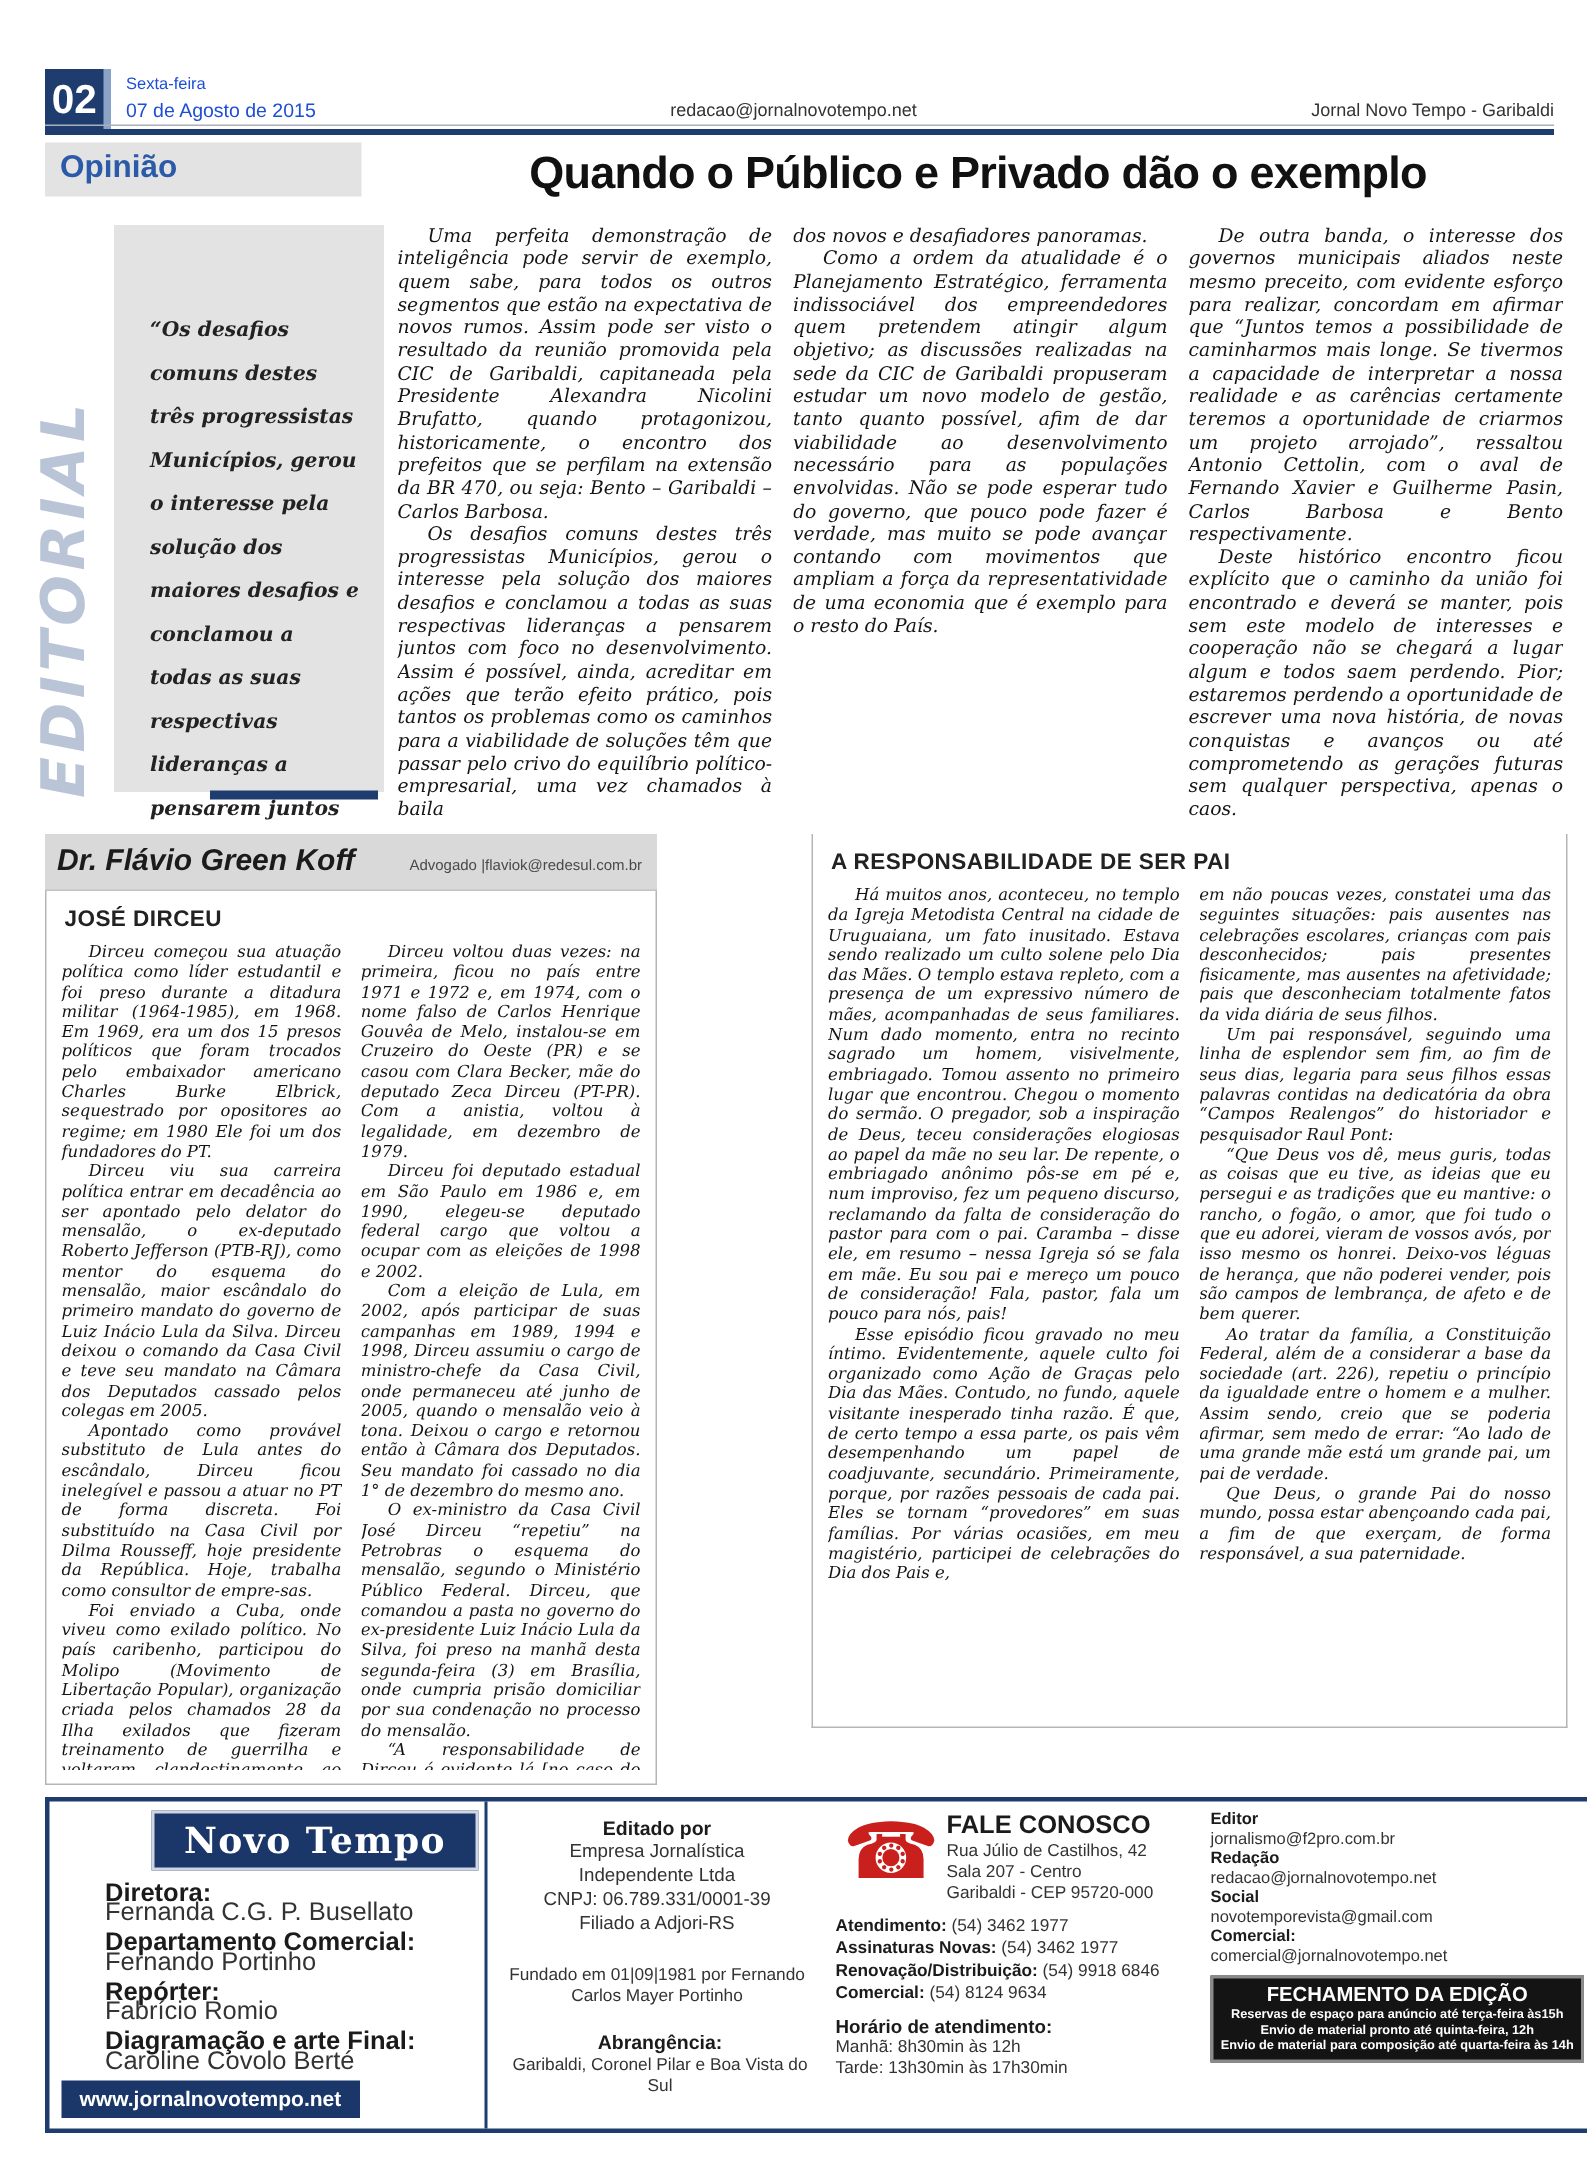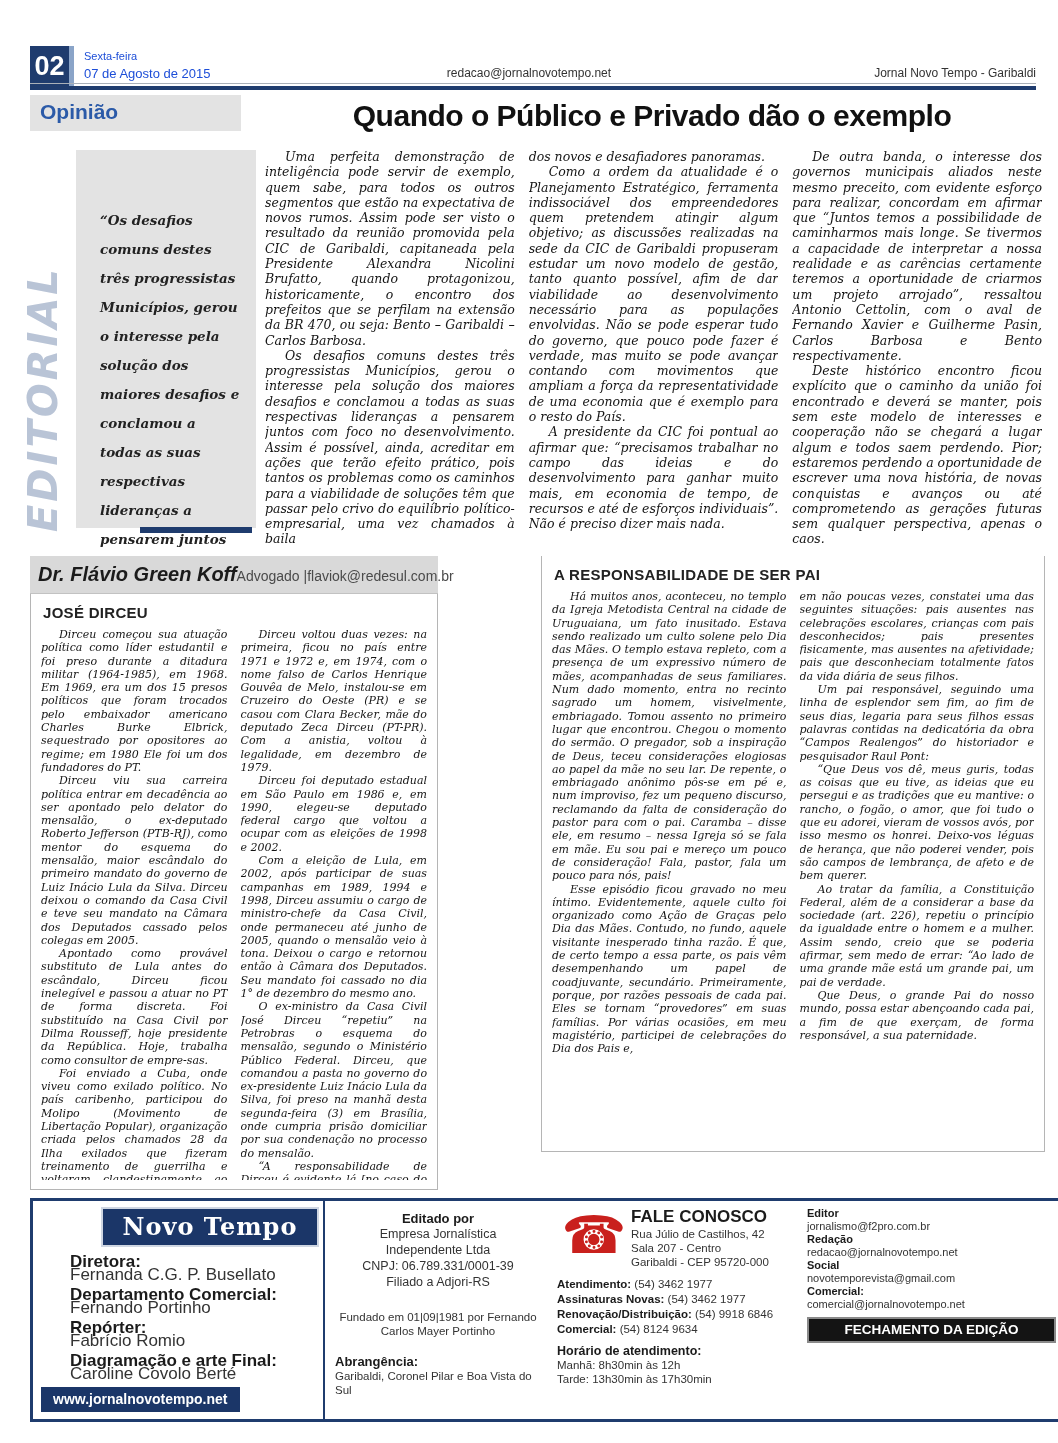--- a/index.html
+++ b/index.html
@@ -42,21 +42,21 @@
     text-align:justify; text-indent:20px; color:#141414; }
   .main-cols .col p.cont { text-indent:0; }
 
   
   .colbox { position:absolute; top:556px; height:634px; }
   .colbox.left { left:30px; width:408px; }
   .colbox.right { left:541px; width:504px; }
   .colbox .bar { height:38px; background:#d9d9d9; border-bottom:1px solid #c2c2c2;
     display:flex; align-items:baseline; padding:7px 10px 0 8px; }
   .colbox .bar .author { font:italic 700 20px "Liberation Sans", sans-serif; color:#1b1b1b; white-space:nowrap; }
-  .colbox .bar .cred { margin-left:auto; font-size:14px; color:#4a4a4a; white-space:nowrap; }
+  .colbox .bar .cred { margin-left:auto; font-size:10px; color:#4a4a4a; white-space:nowrap; }
   .colbox .bar .cred b { font-weight:400; }
   .colbox .body { height:596px; background:#fff; border:1px solid #b5b5b5; border-top:none;
     padding:8px 10px 6px 10px; overflow:hidden; }
   .colbox .atitle { font:700 15px "Liberation Sans", sans-serif; color:#222; margin:2px 0 7px 2px; letter-spacing:0.3px; }
   .colbox .cols { display:flex; gap:13px; height:552px; overflow:hidden; }
   .colbox .cols .col { flex:1; overflow:hidden; }
   .colbox .cols p { font:italic 11px "DejaVu Serif", serif; line-height:13.3px;
     text-align:justify; text-indent:18px; color:#141414; }
   .colbox .cols .col p.cont { text-indent:0; }
 
@@ -67,21 +67,21 @@
   .logo { margin:0 0 8px 60px; width:218px; background:#1b3668; border:2px solid #cfd6e2;
     color:#fff; text-align:center; font:700 24px "DejaVu Serif", serif; letter-spacing:1px; padding:3px 0 4px 0; }
   .staff { font-size:17px; line-height:13px; color:#333;margin-left:29px; }
   .staff .lbl { font-weight:700; color:#1b1b1b; margin-top:7px; }
   .website { position:absolute; left:8px; bottom:7px; background:#1b3668; color:#fff;
     font:700 14px "Liberation Sans", sans-serif; padding:4px 12px 5px 12px; }
   .fcolB { width:226px; padding:10px 6px 6px 6px; text-align:center; font-size:12.5px; color:#333; }
   .fcolB .lbl { font-weight:700; color:#1b1b1b; font-size:13px; }
   .fcolB .edlines div { line-height:16px; }
   .fcolB .fundado { margin-top:20px; font-size:11.5px; line-height:14px; padding:0 8px; }
-  .fcolB .abr { margin-top:16px; text-align:left; padding-left:4px; }
+  .fcolB .abr { margin-top:16px; text-align:center; padding-left:4px; }
   .fcolB .abr .lbl { display:block; font-size:13px; }
   .fcolB .abr .val { font-size:11.5px; }
   .fcolC { width:252px; padding:6px 4px 4px 6px; }
   .fale { display:flex; }
   .phone-ico { font-size:52px; color:#c9201d; line-height:56px; width:74px; text-align:center; }
   .fale .info .ft { font:700 17px "Liberation Sans", sans-serif; color:#1b1b1b; }
   .fale .info div.addr { font-size:11.5px; line-height:14px; color:#333; }
   .phones { margin-top:8px; font-size:11.5px; line-height:15px; color:#333; }
   .phones b { color:#1b1b1b; }
   .horario { margin-top:7px; font-size:11.5px; line-height:14px; color:#333; }
@@ -119,21 +119,20 @@
   <div class="quote-bar"></div>
 
   <div class="main-cols">
     <div class="col">
         <p>Uma perfeita demonstração de inteligência pode servir de exemplo, quem sabe, para todos os outros segmentos que estão na expectativa de novos rumos. Assim pode ser visto o resultado da reunião promovida pela CIC de Garibaldi, capitaneada pela Presidente Alexandra Nicolini Brufatto, quando protagonizou, historicamente, o encontro dos prefeitos que se perfilam na extensão da BR 470, ou seja: Bento – Garibaldi – Carlos Barbosa.</p>
         <p>Os desafios comuns destes três progressistas Municípios, gerou o interesse pela solução dos maiores desafios e conclamou a todas as suas respectivas lideranças a pensarem juntos com foco no desenvolvimento. Assim é possível, ainda, acreditar em ações que terão efeito prático, pois tantos os problemas como os caminhos para a viabilidade de soluções têm que passar pelo crivo do equilíbrio político-empresarial, uma vez chamados à baila</p>
       </div>
     <div class="col">
         <p class="cont">dos novos e desafiadores panoramas.</p>
         <p>Como a ordem da atualidade é o Planejamento Estratégico, ferramenta indissociável dos empreendedores quem pretendem atingir algum objetivo; as discussões realizadas na sede da CIC de Garibaldi propuseram estudar um novo modelo de gestão, tanto quanto possível, afim de dar viabilidade ao desenvolvimento necessário para as populações envolvidas. Não se pode esperar tudo do governo, que pouco pode fazer é verdade, mas muito se pode avançar contando com movimentos que ampliam a força da representatividade de uma economia que é exemplo para o resto do País.</p>
-        <p>A presidente da CIC foi pontual ao afirmar que: “precisamos trabalhar no campo das ideias e do desenvolvimento para ganhar muito mais, em economia de tempo, de recursos e até de esforços individuais”. Não é preciso dizer mais nada.</p>
       </div>
     <div class="col">
         <p>De outra banda, o interesse dos governos municipais aliados neste mesmo preceito, com evidente esforço para realizar, concordam em afirmar que “Juntos temos a possibilidade de caminharmos mais longe. Se tivermos a capacidade de interpretar a nossa realidade e as carências certamente teremos a oportunidade de criarmos um projeto arrojado”, ressaltou Antonio Cettolin, com o aval de Fernando Xavier e Guilherme Pasin, Carlos Barbosa e Bento respectivamente.</p>
         <p>Deste histórico encontro ficou explícito que o caminho da união foi encontrado e deverá se manter, pois sem este modelo de interesses e cooperação não se chegará a lugar algum e todos saem perdendo. Pior; estaremos perdendo a oportunidade de escrever uma nova história, de novas conquistas e avanços ou até comprometendo as gerações futuras sem qualquer perspectiva, apenas o caos.</p>
       </div>
   </div>
 
   <div class="colbox left">
     <div class="bar">
       <span class="author">Dr. Flávio Green Koff</span>
@@ -246,17 +245,22 @@
         <div>jornalismo@f2pro.com.br</div>
         <div class="lbl">Redação</div>
         <div>redacao@jornalnovotempo.net</div>
         <div class="lbl">Social</div>
         <div>novotemporevista@gmail.com</div>
         <div class="lbl">Comercial:</div>
         <div>comercial@jornalnovotempo.net</div>
       </div>
       <div class="fechamento">
         <div class="ft">FECHAMENTO DA EDIÇÃO</div>
+        <div>
+            <p>Reservas de espaço para anúncio até terça-feira às15h</p>
+            <p>Envio de material pronto até quinta-feira, 12h</p>
+            <p>Envio de material para composição até quarta-feira às 14h</p>
+          </div>
       </div>
     </div>
 
   </div>
 </div>
 
 </body></html>

